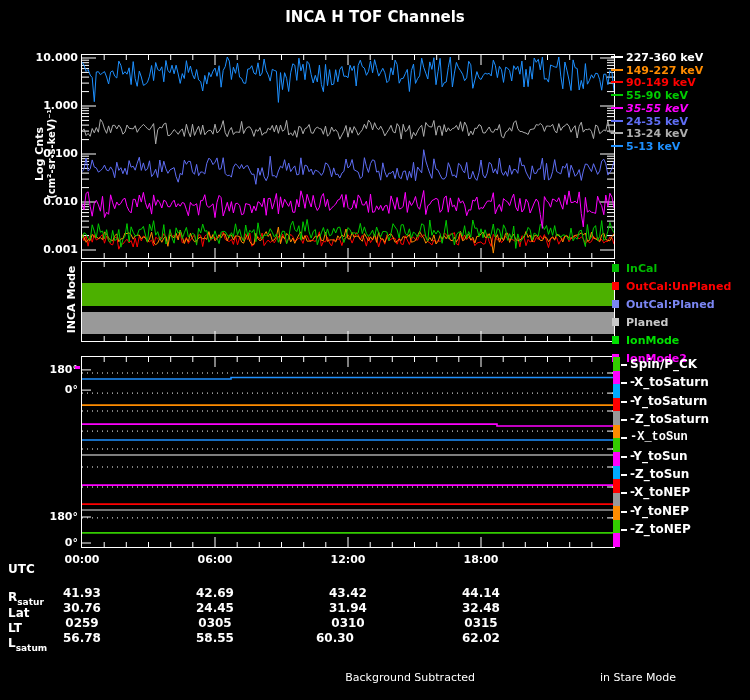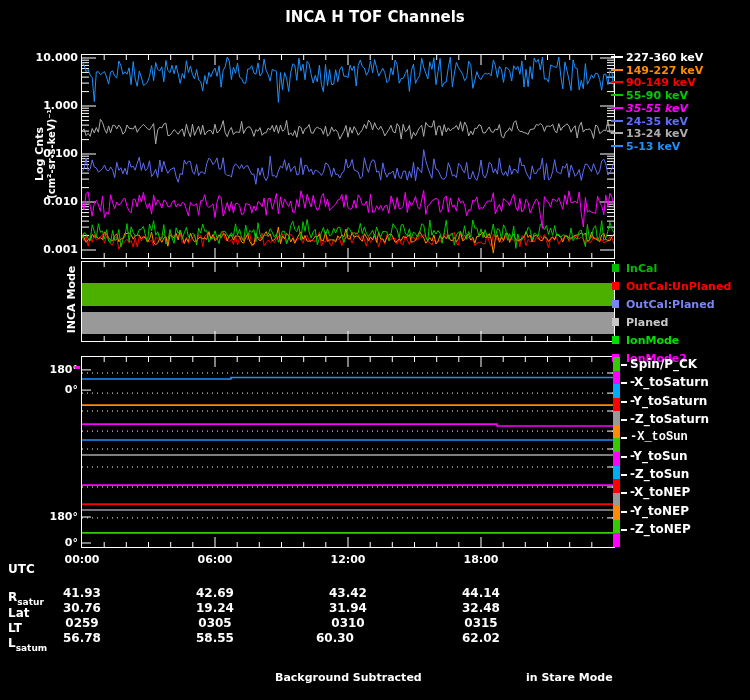--- a/index.html
+++ b/index.html
@@ -10,21 +10,21 @@
   .subtitle{left:0;top:29px;width:750px;text-align:center;font-size:11px;font-weight:bold;}
   .panel{border:1px solid #fff;background:#000;}
   .ylab{transform:rotate(-90deg);transform-origin:center center;text-align:center;font-weight:bold;}
   .ytick{font-size:11px;font-weight:bold;text-align:right;}
   .legtxt{font-size:11px;font-weight:bold;white-space:nowrap;}
   .leg3txt{font-size:12px;font-weight:bold;white-space:nowrap;color:#fff;}
   .xtick{font-size:11px;font-weight:bold;text-align:center;}
   .tval{font-size:12px;font-weight:bold;text-align:center;}
   .tlab{font-size:12px;font-weight:bold;}
   .tsub{font-size:9px;font-weight:bold;position:relative;top:4px;}
-  .foot{font-size:11px;font-weight:bold;text-align:left;}
+  .foot{font-size:11px;font-weight:normal;text-align:right;}
 </style>
 </head>
 <body>
 
 <div id="stage">
   <div class="abs title">INCA H TOF Channels</div>
 
   <div class="abs ylab" style="left:-55px;top:142px;width:200px;">
     <span style="display:block;font-size:11px;">Log Cnts</span>
     <span style="display:block;font-size:10px;">(cm²-sr-s-keV)⁻¹</span>
@@ -379,21 +379,21 @@
       <div class="xtick" style="position: absolute; left: 446px; top: 553px; width: 70px;">18:00</div>
     </div>
   <div id="table">
       <div class="tlab" style="position: absolute; left: 8px; top: 562px;"><span>UTC</span></div>
       <div class="tval" style="position: absolute; left: 47px; top: 586px; width: 70px;">41.93</div>
       <div class="tval" style="position: absolute; left: 180px; top: 586px; width: 70px;">42.69</div>
       <div class="tval" style="position: absolute; left: 313px; top: 586px; width: 70px;">43.42</div>
       <div class="tval" style="position: absolute; left: 446px; top: 586px; width: 70px;">44.14</div>
       <div class="tlab" style="position: absolute; left: 8px; top: 590px;"><span>R</span><span class="tsub">satur</span></div>
       <div class="tval" style="position: absolute; left: 47px; top: 601px; width: 70px;">30.76</div>
-      <div class="tval" style="position: absolute; left: 180px; top: 601px; width: 70px;">19.24</div>
+      <div class="tval" style="position: absolute; left: 180px; top: 601px; width: 70px;">24.45</div>
       <div class="tval" style="position: absolute; left: 313px; top: 601px; width: 70px;">31.94</div>
       <div class="tval" style="position: absolute; left: 446px; top: 601px; width: 70px;">32.48</div>
       <div class="tlab" style="position: absolute; left: 8px; top: 606px;"><span>Lat</span></div>
       <div class="tval" style="position: absolute; left: 47px; top: 616px; width: 70px;">0259</div>
       <div class="tval" style="position: absolute; left: 180px; top: 616px; width: 70px;">0305</div>
       <div class="tval" style="position: absolute; left: 313px; top: 616px; width: 70px;">0310</div>
       <div class="tval" style="position: absolute; left: 446px; top: 616px; width: 70px;">0315</div>
       <div class="tlab" style="position: absolute; left: 8px; top: 621px;"><span>LT</span></div>
       <div class="tval" style="position: absolute; left: 47px; top: 631px; width: 70px;">56.78</div>
       <div class="tval" style="position: absolute; left: 180px; top: 631px; width: 70px;">58.55</div>

